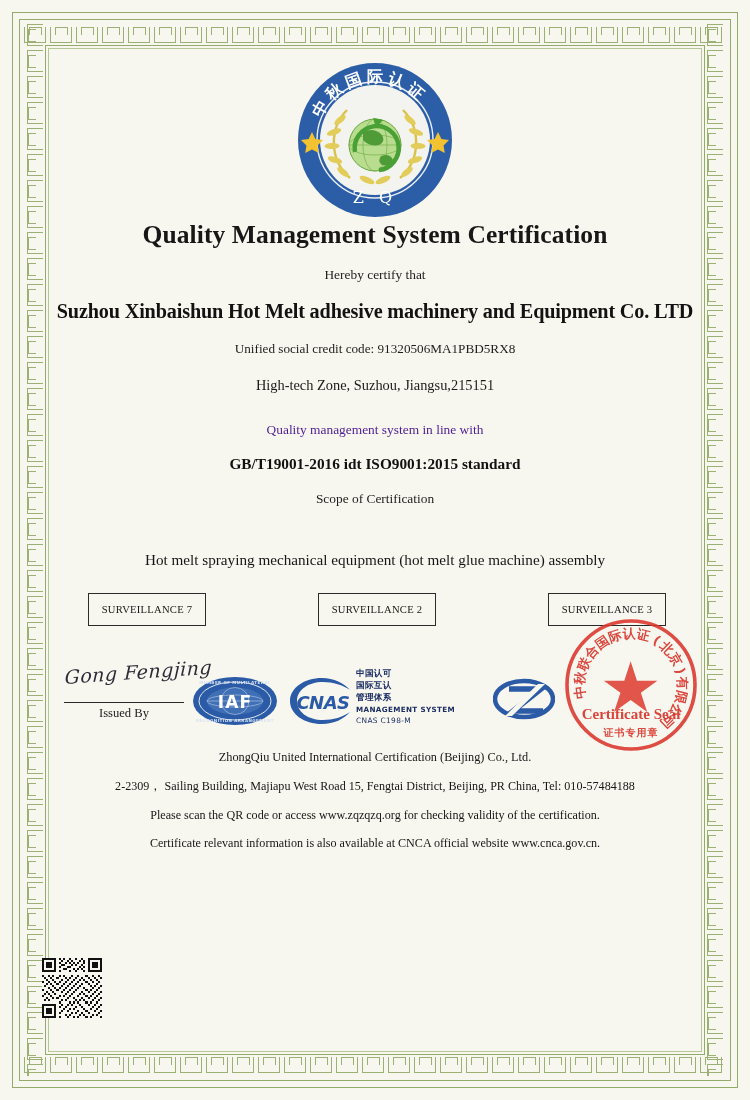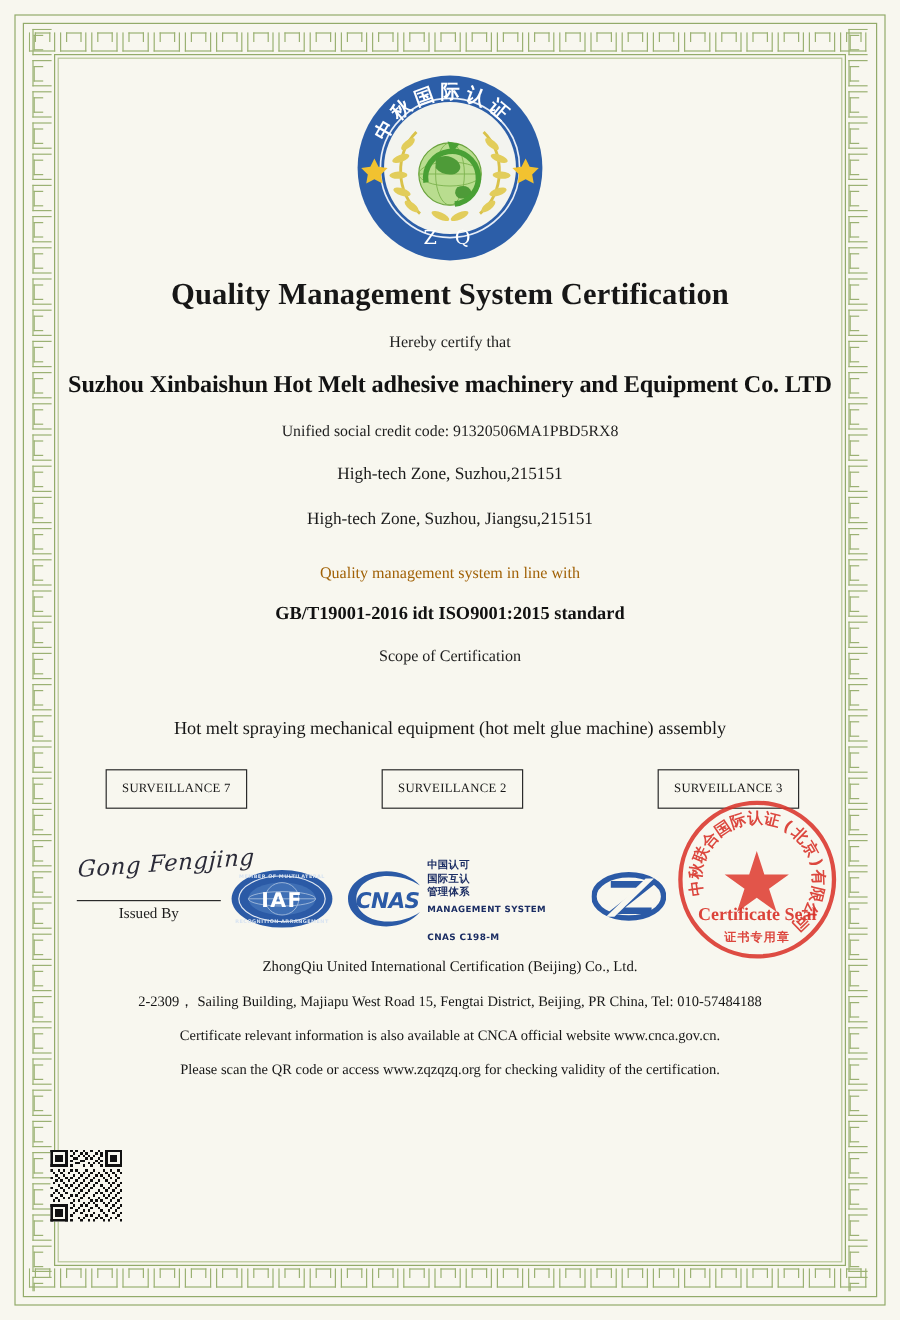--- a/index.html
+++ b/index.html
@@ -78,21 +78,20 @@
     width: 160px; height: 160px;
     position: relative;
   }
   .emblem svg { display: block; }
 
   h1.title {
     font-size: 25.5px;
     font-weight: bold;
     letter-spacing: .1px;
     color: #171717;
-    margin-top: 10px;
     text-align: center;
   }
   .reg-no {
     font-size: 13.2px;
     color: #1d1d1d;
     margin-top: 14px;
     padding-right: 30px;
     text-align: right;
   }
   .hereby {
@@ -115,21 +114,21 @@
   .addr {
     font-size: 14.4px;
     margin-top: 19px;
     line-height: 1.38;
     color: #1a1a1a;
   }
   .addr.second { margin-top: 18px; }
   .sys-line {
     font-size: 13.4px;
     margin-top: 26px;
-    color: #a16207;
+    color: #4c1d95;
   }
   .standard {
     font-size: 15.3px;
     font-weight: bold;
     margin-top: 17px;
     color: #111;
   }
   .scope-label {
     font-size: 13.4px;
     margin-top: 18px;
@@ -203,21 +202,21 @@
   .iaf { position: absolute; left: 136px; top: 22px; }
   .cnas { position: absolute; left: 232px; top: 22px; }
   .cnas-text {
     position: absolute; left: 300px; top: 14px;
     text-align: left;
     font-family: "DejaVu Sans", sans-serif;
     color: #1b2d63;
   }
   .cnas-cn { font-size: 8.6px; line-height: 1.38; font-weight: bold; letter-spacing: .3px;}
   .cnas-en { font-size: 7.2px; font-weight: bold; letter-spacing: .35px; margin-top: 1.5px;}
-  .cnas-code { font-size: 7.4px; font-weight: bold; letter-spacing: .35px; margin-top: 14px;}
+  .cnas-code { font-size: 7.4px; font-weight: normal; letter-spacing: .35px; margin-top: 2px;}
   .zlogo { position: absolute; left: 437px; top: 24px; }
   .seal { position: absolute; right: -6px; top: -38px; }
   
   .footer { margin-top: 4px; }
   .footer .org {
     font-size: 12.3px; color: #161616; margin-top: 0px;
   }
   .footer .line {
     font-size: 12.1px; color: #161616; margin-top: 13px;
   }
@@ -718,21 +717,20 @@
     <div class="hereby">Hereby certify that</div>
 
     <div class="company">Suzhou Xinbaishun Hot Melt adhesive machinery and Equipment Co. LTD</div>
 
     <div class="credit">
       <span>Unified social credit code:</span>
       <span>91320506MA1PBD5RX8</span>
     </div>
 
     <div class="addr">
-      <div>High-tech Zone, Suzhou,215151</div>
     </div>
 
     <div class="addr second">
       <div>High-tech Zone, Suzhou, Jiangsu,215151</div>
     </div>
 
     <div class="sys-line">Quality management system in line with</div>
     <div class="standard">GB/T19001-2016 idt ISO9001:2015 standard</div>
     <div class="scope-label">Scope of Certification</div>
     <div class="scope-text">Hot melt spraying mechanical equipment (hot melt glue machine) assembly</div>
@@ -829,22 +827,22 @@
           <path d="M69,44 l8.1,24.9 26.2,0 -21.2,15.4 8.1,24.9 -21.2,-15.4 -21.2,15.4 8.1,-24.9 -21.2,-15.4 26.2,0 z" fill="#e0463c" opacity=".92" transform="scale(.78) translate(19,14)"></path>
           <text x="69" y="103" text-anchor="middle" fill="#d9342b" opacity=".92" font-family="Liberation Serif, serif" font-size="15" font-weight="bold">Certificate Seal</text>
           <text x="69" y="120" text-anchor="middle" fill="#d9342b" opacity=".9" font-family="DejaVu Sans, sans-serif" font-size="10" font-weight="bold" letter-spacing="1">证书专用章</text>
         </svg>
       </div>
     </div>
 
     <div class="footer">
       <div class="org">ZhongQiu United International Certification (Beijing) Co., Ltd.</div>
       <div class="line">2-2309，  Sailing Building, Majiapu West Road 15, Fengtai District, Beijing, PR China, Tel: 010-57484188</div>
+      <div class="line">Please scan the QR code or access www.zqzqzq.org for checking validity of the certification.</div>
       <div class="line">Certificate relevant information is also available at CNCA official website www.cnca.gov.cn.</div>
-      <div class="line">Please scan the QR code or access www.zqzqzq.org for checking validity of the certification.</div>
     </div>
 
     <div class="qr">
       <svg width="60" height="60" viewBox="0 0 29 29" shape-rendering="crispEdges">
         <rect width="29" height="29" fill="#f8f7ef"></rect>
         <g fill="#111">
           <rect x="0" y="0" width="7" height="1"></rect>
             <rect x="0" y="6" width="7" height="1"></rect>
           <rect x="0" y="0" width="1" height="7"></rect>
             <rect x="6" y="0" width="1" height="7"></rect>

